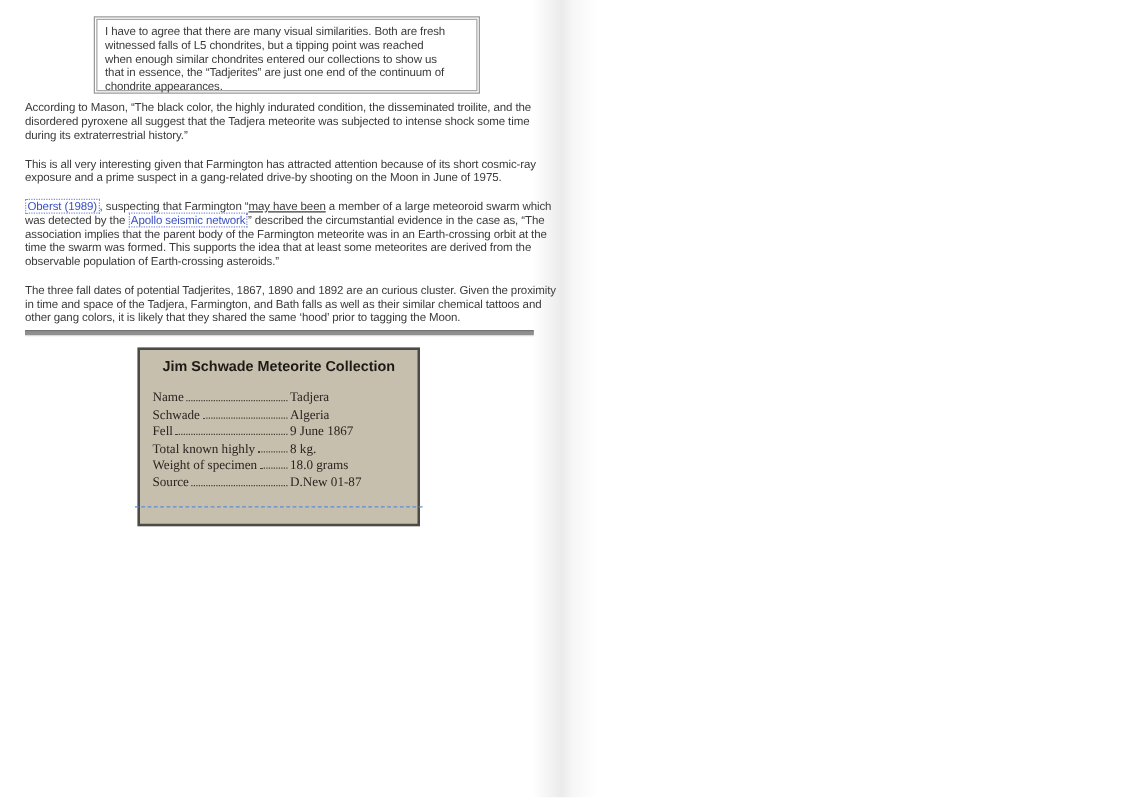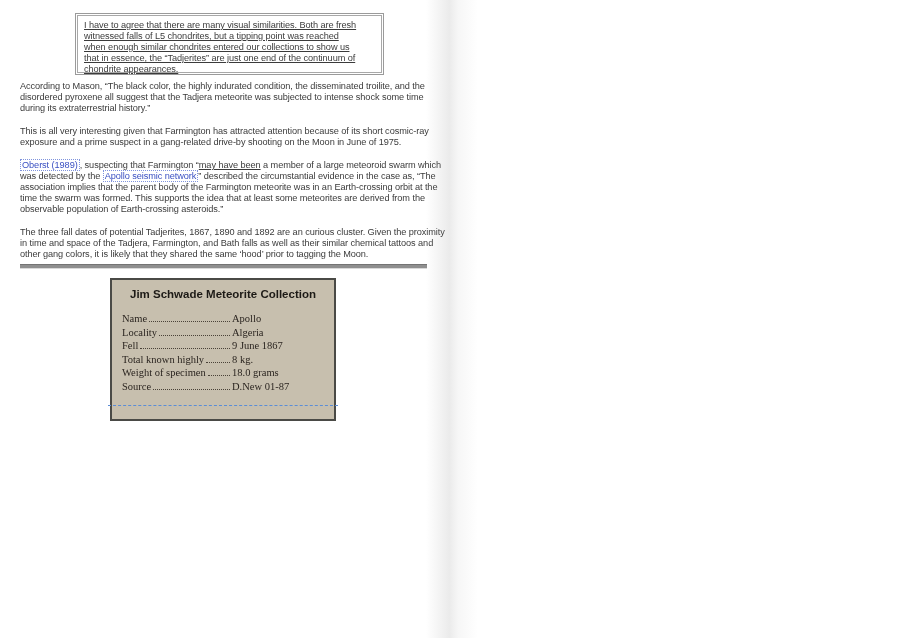--- a/index.html
+++ b/index.html
@@ -10,21 +10,21 @@
   .page-left  { left:0; width:452px; }
   .page-right { left:452px; width:452px; }
   .gutter { position:absolute; left:426px; top:0; width:52px; height:638px;
             background:linear-gradient(to right, rgba(255,255,255,0) 0%, rgba(130,130,130,0.16) 45%,
                         rgba(170,170,170,0.10) 62%, rgba(255,255,255,0) 100%); pointer-events:none; }
 
   p, .doc-text { font-size:9.2px; line-height:11px; letter-spacing:-0.08px; color:#3b3b3b; }
 
   
   .dbox { position:absolute; border:1px solid #9a9a9a; background:#fff; }
-  .dbox-inner { border:1px solid #a8a8a8; margin:1px; padding:4px 20px 5px 6px; height:calc(100% - 2px);text-decoration:underline; }
+  .dbox-inner { border:1px solid #a8a8a8; margin:1px; padding:4px 20px 5px 6px; height:calc(100% - 2px); }
   .quote-box { left:75px; top:13px; width:309px; height:62px; }
 
   .flow-left { position:absolute; left:20px; top:81px; width:427px; }
   .flow-left p { margin-bottom:12px; }
 
   .doclink { color:#3a50c2; text-decoration:none; border:1px dotted #7f93dd; padding:0 1px; cursor:pointer; }
   .u { text-decoration:underline; }
 
   .divider { position:absolute; height:3px; background:#8f8f8f; box-shadow:0 1px 0 #d9d9d9, 0 -1px 0 #747474; }
   .divider-left  { left:20px;  top:265px; width:407px; }
@@ -60,24 +60,24 @@
     <p>The three fall dates of potential Tadjerites, 1867, 1890 and 1892 are an curious cluster. Given the proximity in time and space of the Tadjera, Farmington, and Bath falls as well as their similar chemical tattoos and other gang colors, it is likely that they shared the same ‘hood’ prior to tagging the Moon.</p>
   </div>
 
   <div class="divider divider-left"></div>
 
   <div class="schwade-card">
     <div class="card-title">Jim Schwade Meteorite Collection</div>
     <div class="crow">
       <span class="clabel">Name</span>
       <span class="cdots"></span>
-      <span class="cval">Apollo</span>
+      <span class="cval">Tadjera</span>
     </div>
     <div class="crow">
-      <span class="clabel">Locality</span>
+      <span class="clabel">Schwade</span>
       <span class="cdots"></span>
       <span class="cval">Algeria</span>
     </div>
     <div class="crow">
       <span class="clabel">Fell</span>
       <span class="cdots"></span>
       <span class="cval">9 June 1867</span>
     </div>
     <div class="crow">
       <span class="clabel">Total known highly</span>

